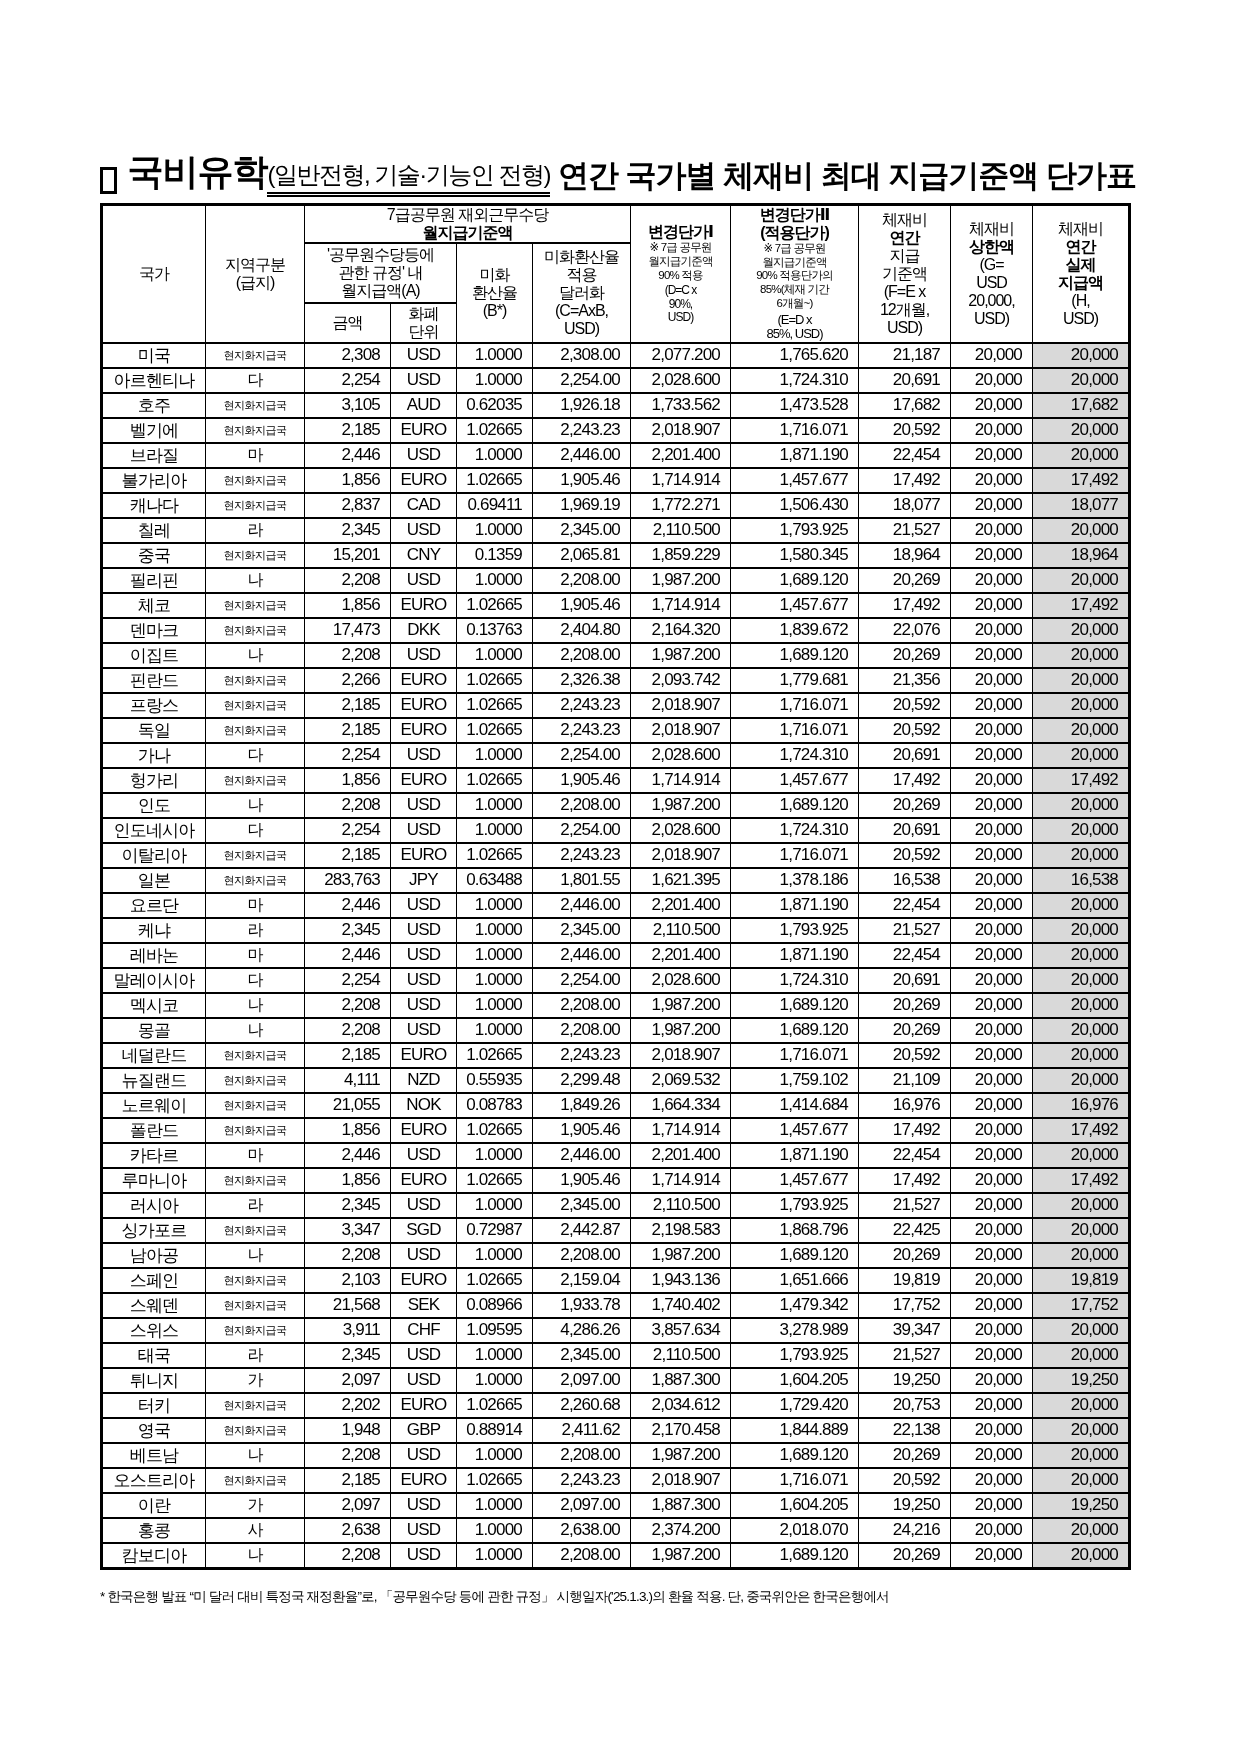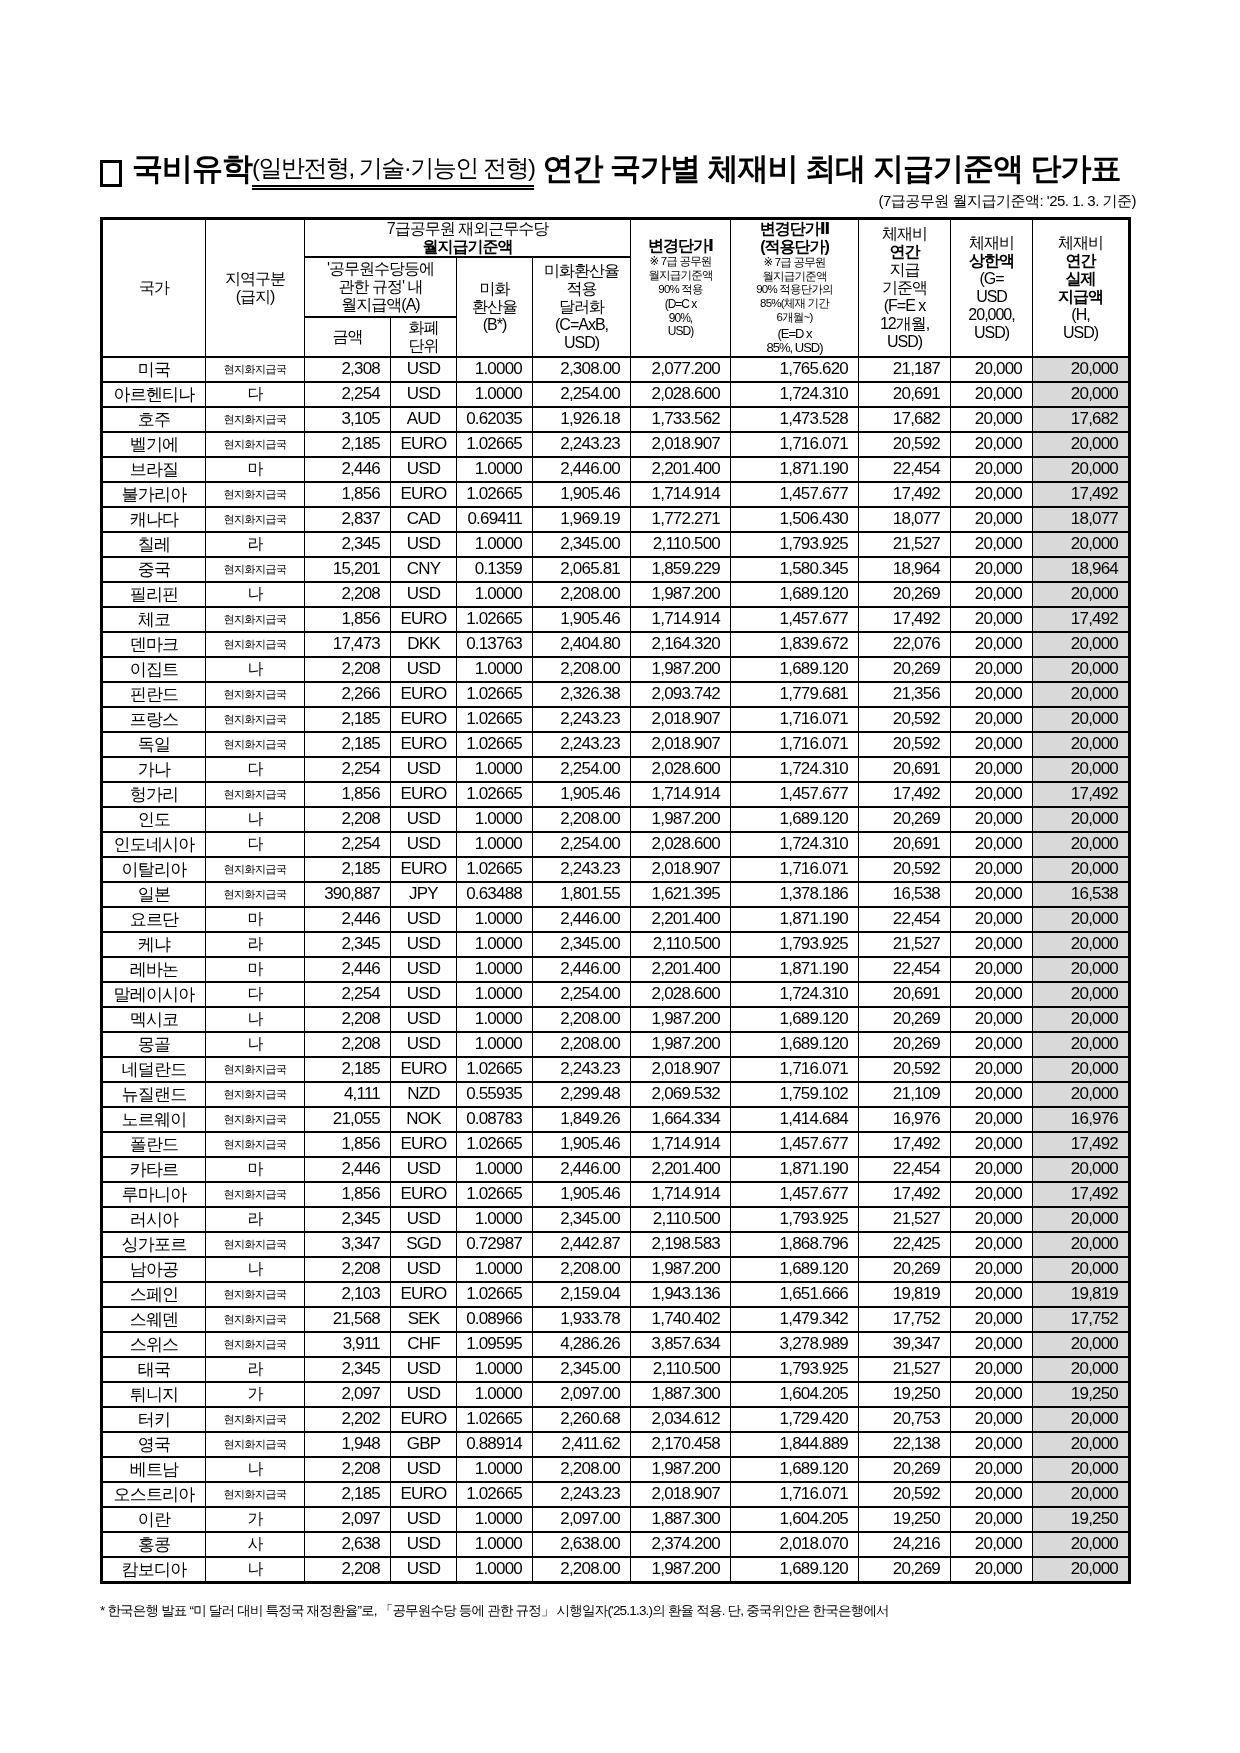--- a/index.html
+++ b/index.html
@@ -11,21 +11,21 @@
     position: relative;
   }
   .content { position: absolute; left: 100px; top: 148px; width: 1036px; }
 
   
   .title-row { display: flex; align-items: flex-end; white-space: nowrap; }
   .chk {
     display: inline-block; width: 22px; height: 27px;
     border: 3px solid #000; margin-right: 10px; margin-bottom: 3px;
   }
-  .t-main { font-size: 31px; font-weight: 800; letter-spacing: -1px; }
+  .t-main { font-size: 36px; font-weight: 800; letter-spacing: -1px; }
   .t-bracket {
     font-size: 24px; font-weight: 400; letter-spacing: -1.5px;
     border-bottom: 5px double #000; padding-bottom: 1px; margin-right: 8px;
   }
   .t-rest { font-size: 31px; font-weight: 800; letter-spacing: -1px; }
   .subtitle { text-align: right; font-size: 15px; margin-top: 2px; letter-spacing: -0.5px; }
 
   
   table {
     border-collapse: collapse; table-layout: fixed;
@@ -71,21 +71,20 @@
 <body>
 
 <div class="content">
 
   <div class="title-row">
     <span class="chk"></span>
     <span class="t-main">국비유학</span>
     <span class="t-bracket">(일반전형, 기술·기능인 전형)</span>
     <span class="t-rest"> 연간 국가별 체재비 최대 지급기준액 단가표</span>
   </div>
-  <div class="subtitle">(7급공무원 월지급기준액: '25. 1. 3. 기준)</div>
 
   <table>
     <colgroup>
       <col class="c-country">
         <col class="c-region">
         <col class="c-amount">
         <col class="c-curr">
       <col class="c-rate">
         <col class="c-conv">
         <col class="c-d">
@@ -438,21 +437,21 @@
           <td>2,243.23</td>
           <td>2,018.907</td>
           <td>1,716.071</td>
           <td>20,592</td>
           <td>20,000</td>
           <td class="shaded">20,000</td>
         </tr>
         <tr>
           <td class="country">일본</td>
           <td class="region small-cell">현지화지급국</td>
-          <td>390,887</td>
+          <td>283,763</td>
           <td class="currency">JPY</td>
           <td>0.63488</td>
           <td>1,801.55</td>
           <td>1,621.395</td>
           <td>1,378.186</td>
           <td>16,538</td>
           <td>20,000</td>
           <td class="shaded">16,538</td>
         </tr>
         <tr>

